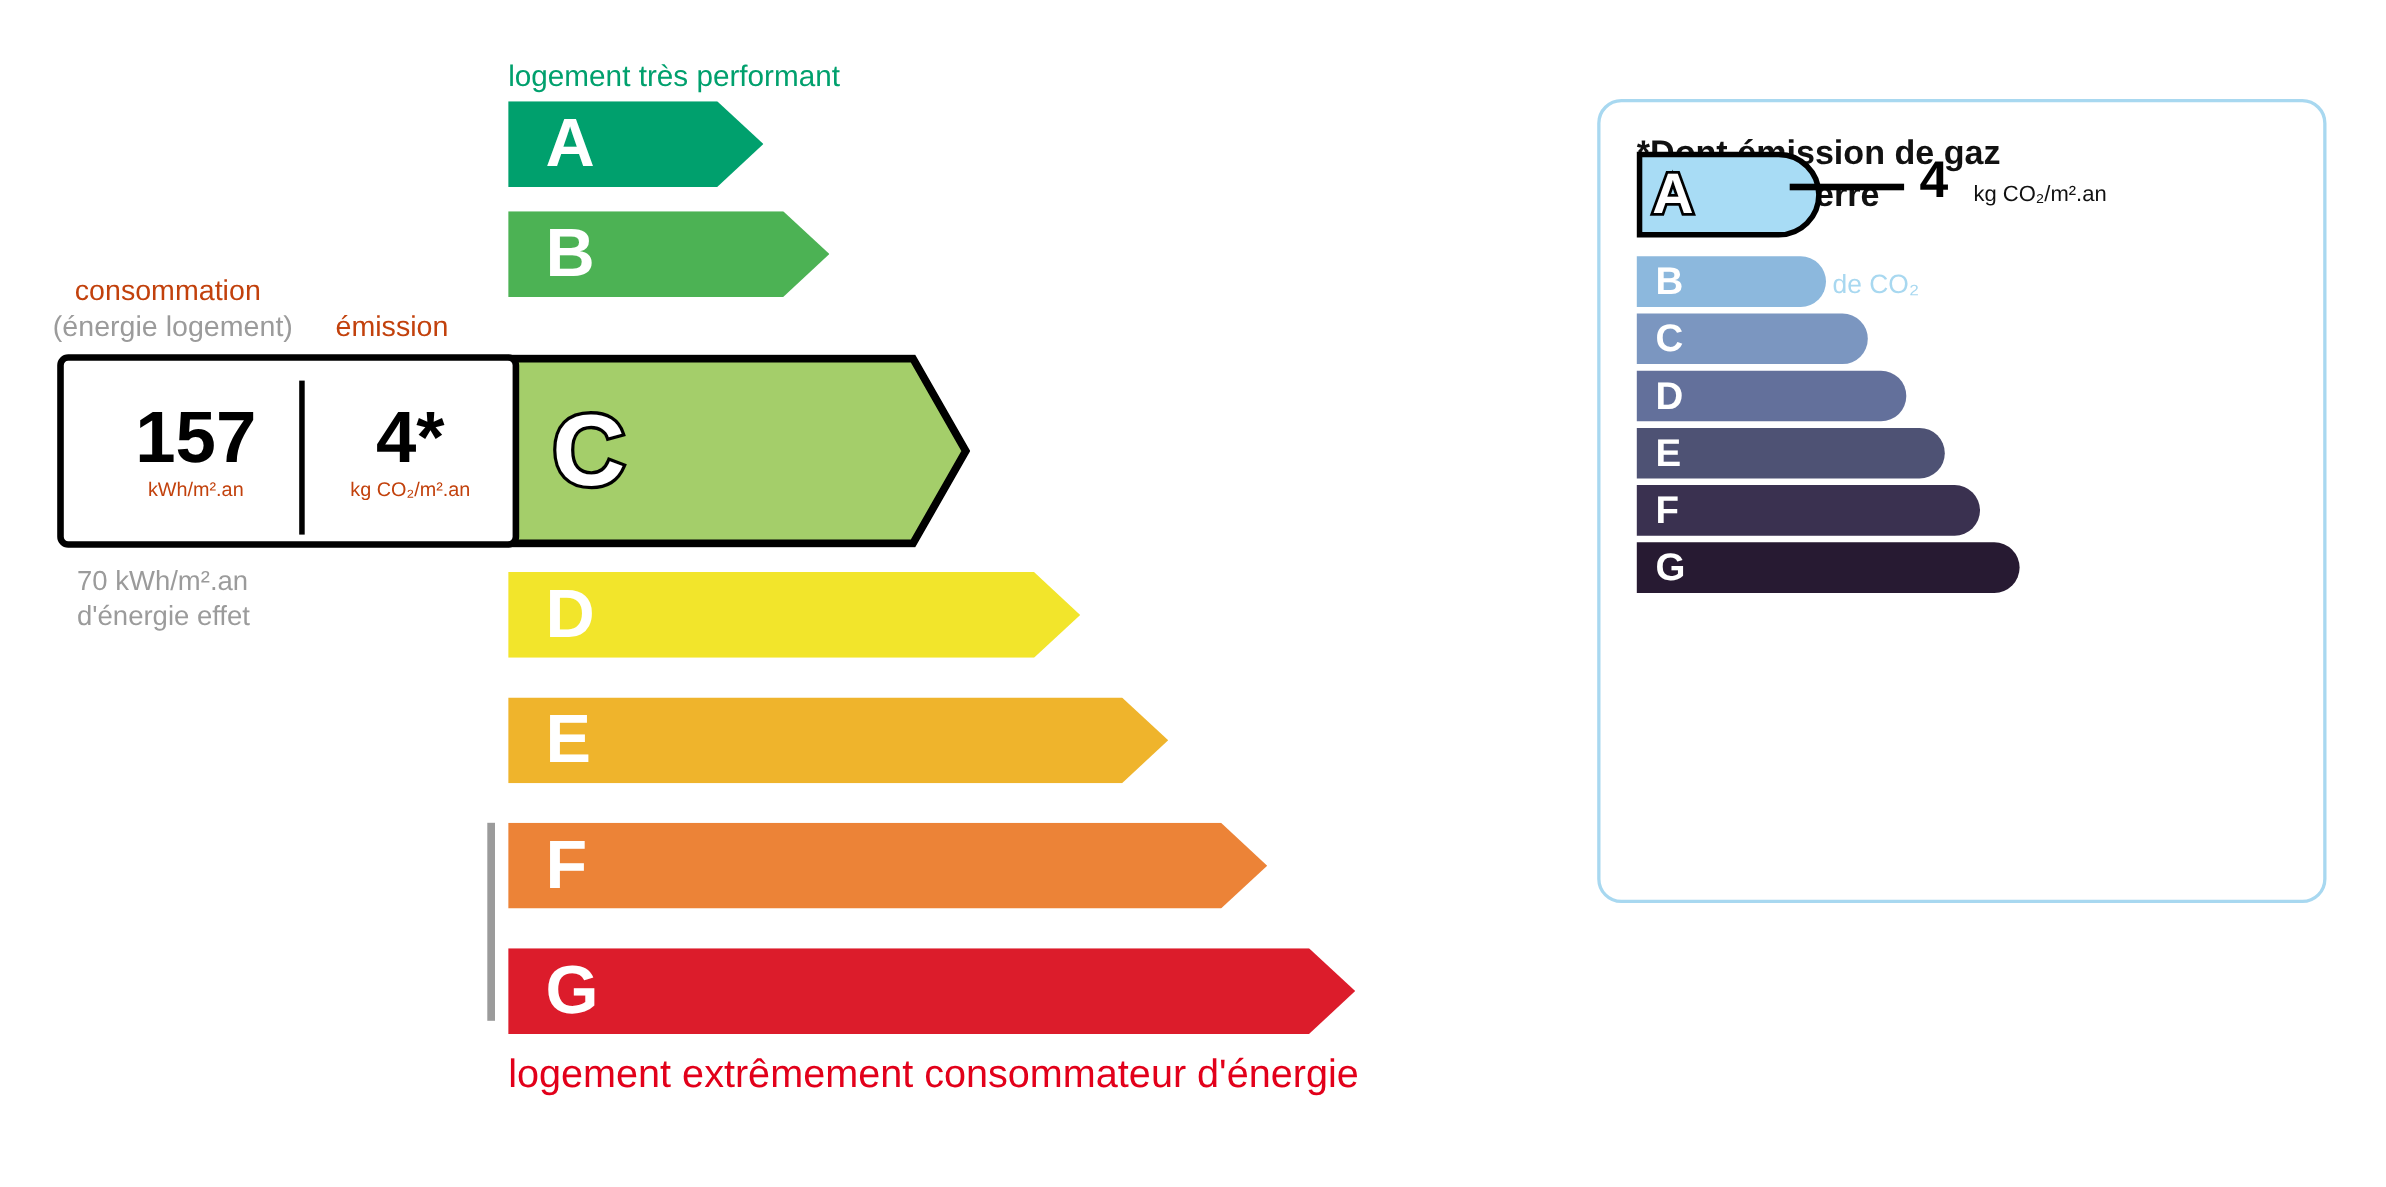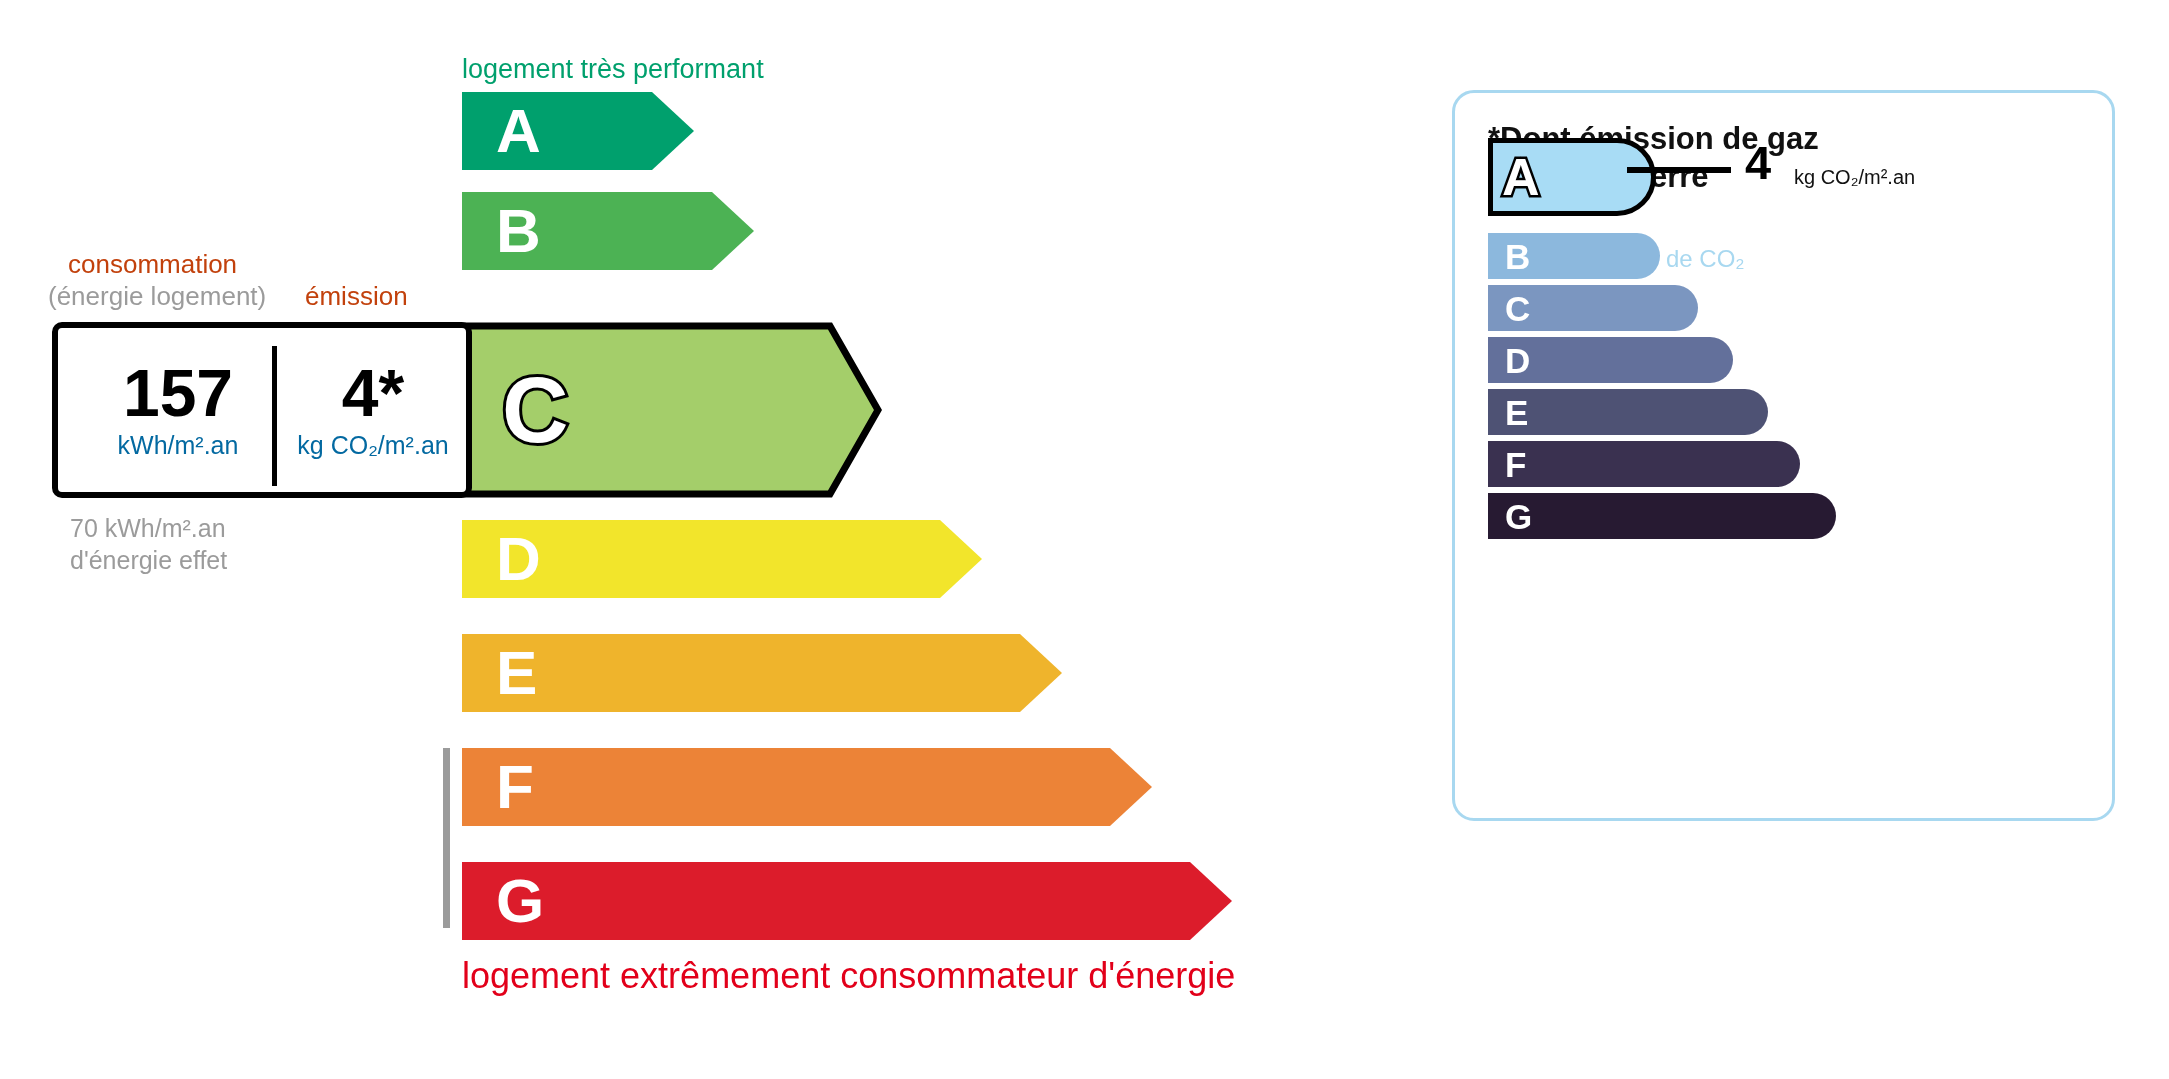--- a/index.html
+++ b/index.html
@@ -79,21 +79,21 @@
   #value-box .divider {
     position: absolute;
     left: 214px; top: 18px;
     width: 5px; height: 140px;
     background: #000000;
   }
   .big-num {
     font-size: 66px; font-weight: bold; color: #000;
     line-height: 1; margin-bottom: 6px;
   }
-  .unit { font-size: 25px; color: #0369a1; line-height: 1.1; }
+  .unit { font-size: 18px; color: #c2410c; line-height: 1.1; }
 
   .caption-main {
     position: absolute; font-size: 26px; color: #c2410c;
     white-space: nowrap;
   }
   .caption-sub {
     position: absolute; font-size: 26px; color: #9b9b9b;
     white-space: nowrap;
   }
   #cap-conso   { left: 68px;  top: 249px; }

